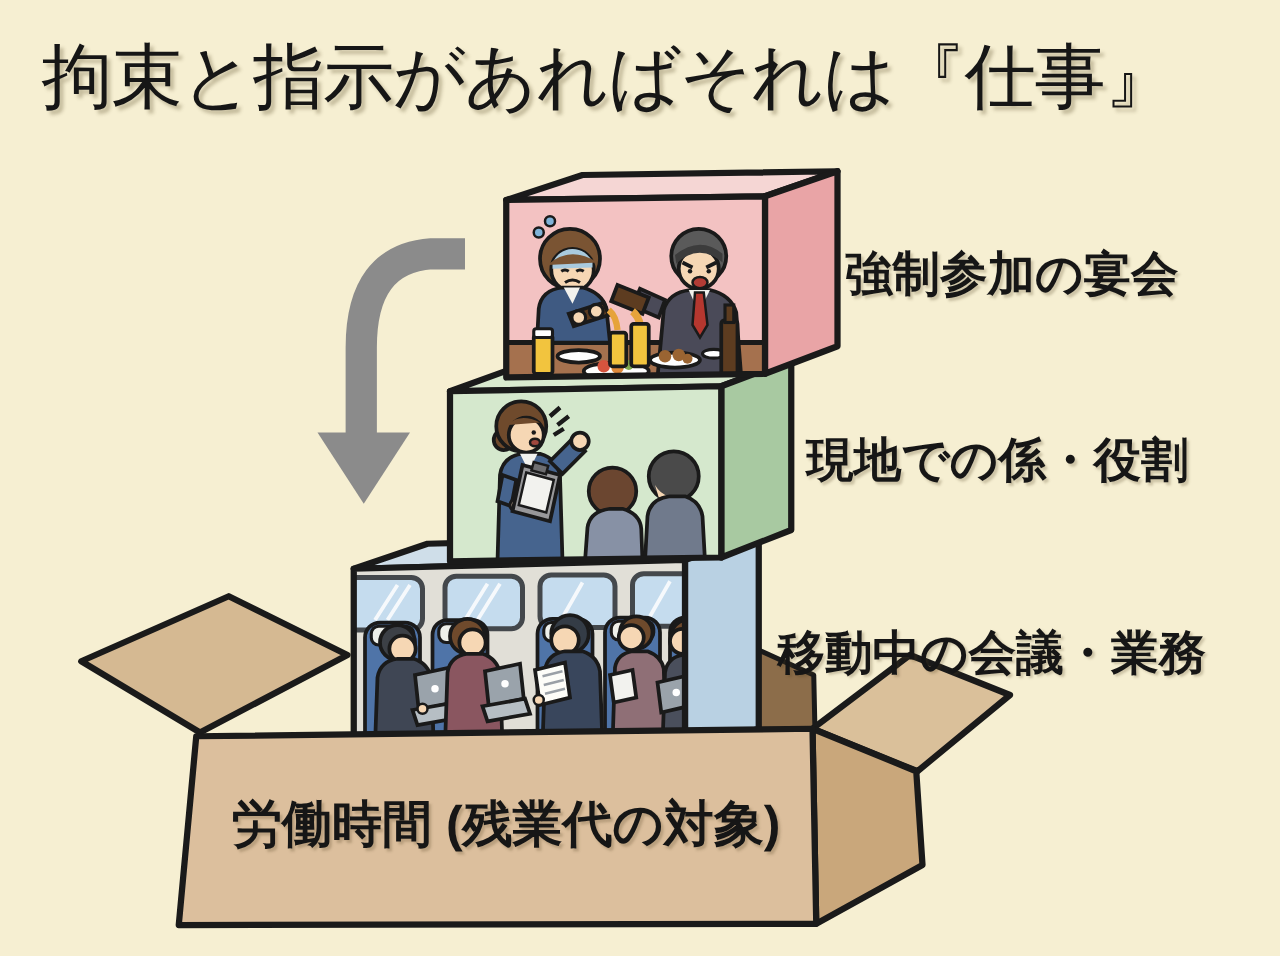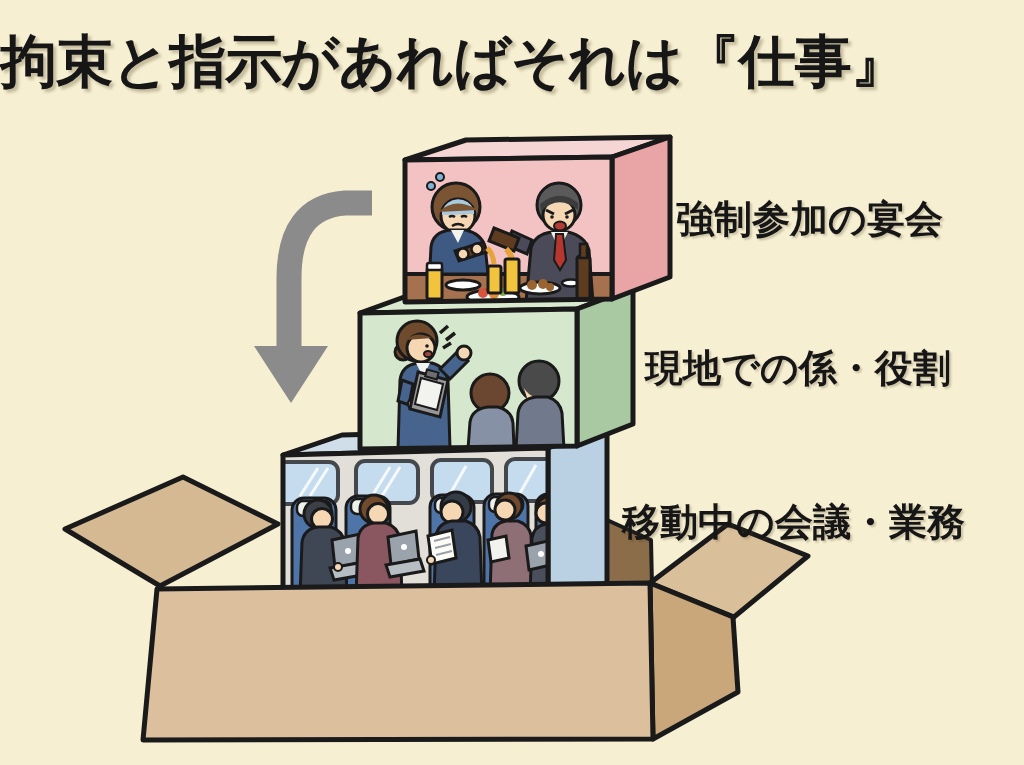--- a/index.html
+++ b/index.html
@@ -1,22 +1,22 @@
 <!DOCTYPE html>
 <html><head>
 <meta charset="utf-8">
 <style>
   html,body{margin:0;padding:0;}
   body{width:1024px;height:765px;overflow:hidden;
        font-family:"Liberation Sans","DejaVu Sans",sans-serif;}
   .stage{position:relative;width:1024px;height:765px;background:#f6efd2;}
   .stage svg{position:absolute;left:0;top:0;}
   .ttl{position:absolute;left:0;top:24px;width:847px;text-align:center;
-       font-size:57px;font-weight:700;letter-spacing:-1px;color:#161616;
-       text-shadow:3px 3px 3px rgba(80,65,30,.30);white-space:nowrap;}
+       font-size:57px;font-weight:400;letter-spacing:-1px;color:#161616;
+       text-shadow:3px 3px 3px rgba(80,65,30,.30);white-space:nowrap;padding-left:33px;}
   .lbl{position:absolute;font-weight:900;color:#161616;white-space:nowrap;
        text-shadow:2px 2px 2px rgba(80,65,30,.25);}
   .lbl1{left:676px;top:194px;font-size:38px;}
   .lbl2{left:645px;top:343px;font-size:38px;}
   .lbl3{left:622px;top:469px;font-size:38px;margin-top:28px;}
   .lbl4{left:157px;top:632px;width:496px;text-align:center;font-size:40px;}
 </style>
 </head>
 <body>
 
@@ -215,13 +215,14 @@
     <polygon points="650,583 728,524 808,556 734,617" fill="#dac09a" stroke="#1a1a1a" stroke-width="5" stroke-linejoin="round"></polygon>
     <polygon points="650,583 733,617 738,692 653,739" fill="#c9a77b" stroke="#1a1a1a" stroke-width="5" stroke-linejoin="round"></polygon>
     <polygon points="157,589 650,583 653,739 143,740" fill="#dcbf9d" stroke="#1a1a1a" stroke-width="5" stroke-linejoin="round"></polygon>
   </g>
 </svg>
 
   <div class="ttl">拘束と指示があればそれは『仕事』</div>
   <div class="lbl lbl1">強制参加の宴会</div>
   <div class="lbl lbl2">現地での係・役割</div>
   <div class="lbl lbl3">移動中の会議・業務</div>
+  <div class="lbl lbl4">労働時間 (残業代の対象)</div>
 </div>
 
 </body></html>

